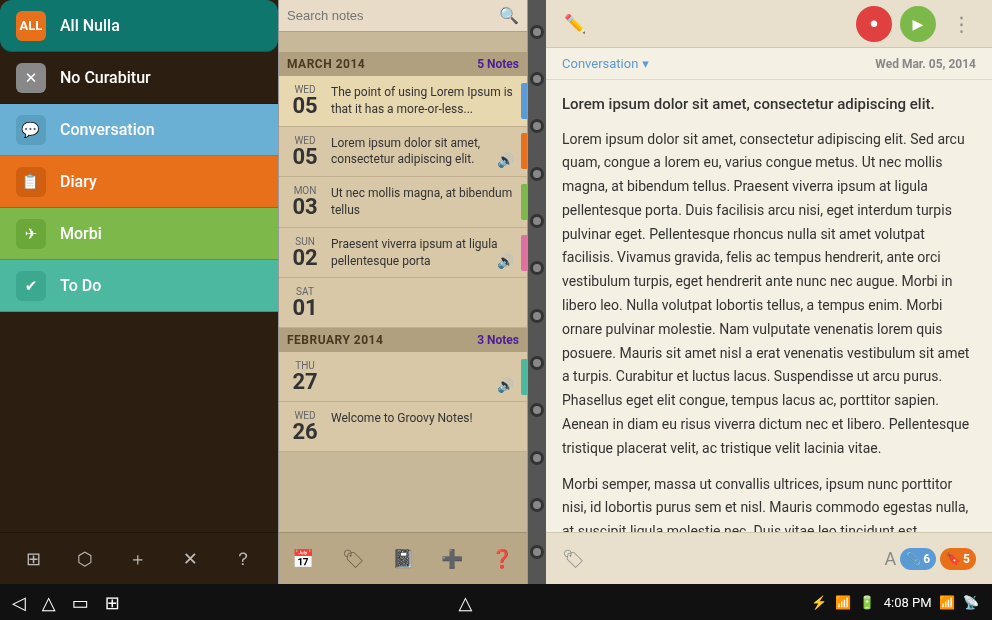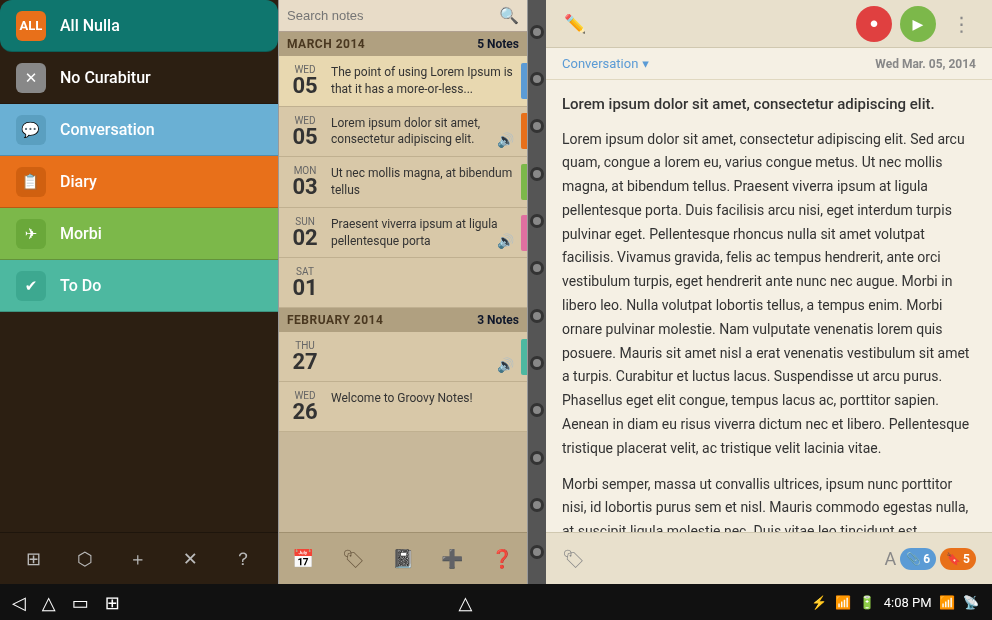--- a/index.html
+++ b/index.html
@@ -51,41 +51,41 @@
       margin-top: auto; height: 52px; background: #2c1f12;
       display: flex; align-items: center; justify-content: space-around; padding: 0 8px;
       border-top: 1px solid rgba(0,0,0,0.3);
     }
     .sidebar-bottom .btn { color: #bbb; font-size: 18px; cursor: pointer; }
 
     
     .notes-panel {
       width: 250px; background: #c8b89a; flex-shrink: 0;
       display: flex; flex-direction: column;
-      border-left: 1px solid #999; border-right: 1px solid #999;
+      border-left: 1px solid #999; border-right: 1px solid #999; gap: 20px;
     }
 
     .search-bar {
       background: #e8dcc8; padding: 6px 8px; display: flex; align-items: center;
       border-bottom: 1px solid #b0a090;
     }
     .search-bar input {
       flex: 1; background: transparent; border: none; outline: none;
       font-size: 13px; color: #555;
     }
     .search-bar .search-icon { color: #888; font-size: 16px; }
 
     .notes-list { flex: 1; overflow-y: auto; }
 
     .month-header {
       background: #b0a080; padding: 5px 8px; display: flex; justify-content: space-between;
       align-items: center;
     }
     .month-header .month-name { color: #4a3820; font-size: 12px; font-weight: bold; letter-spacing: 0.5px; }
-    .month-header .note-count { color: #0f172a; font-size: 12px; font-weight: bold; }
+    .month-header .note-count { color: #4c1d95; font-size: 12px; font-weight: bold; }
 
     .note-item {
       background: #d8c8a8; padding: 8px 8px; display: flex; align-items: flex-start;
       border-bottom: 1px solid #c0b090; cursor: pointer; position: relative;
     }
     .note-item.selected { background: #e8d8b0; }
 
     .note-date { text-align: center; margin-right: 8px; flex-shrink: 0; min-width: 36px; }
     .note-date .day-name { font-size: 10px; color: #666; text-transform: uppercase; }
     .note-date .day-num { font-size: 22px; color: #333; line-height: 1; font-weight: bold; }

